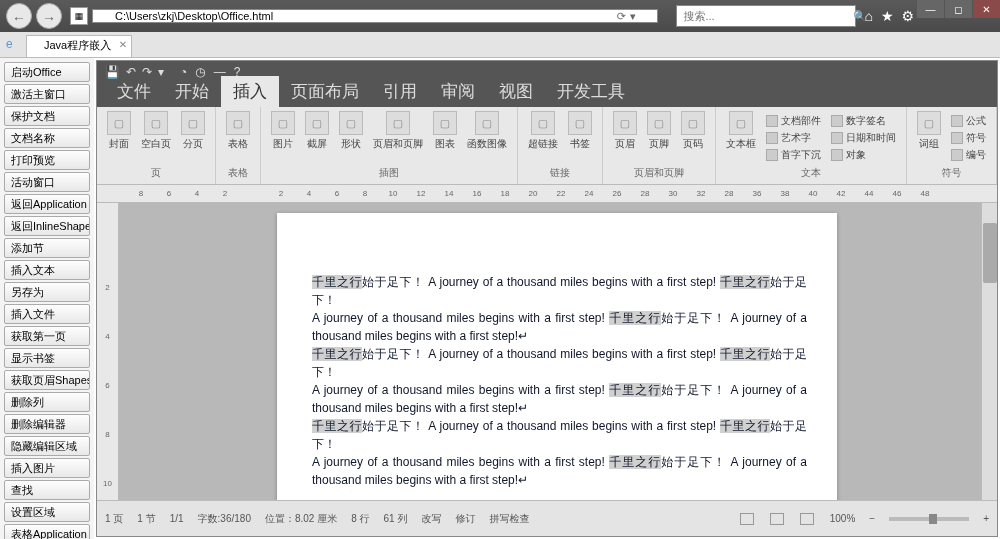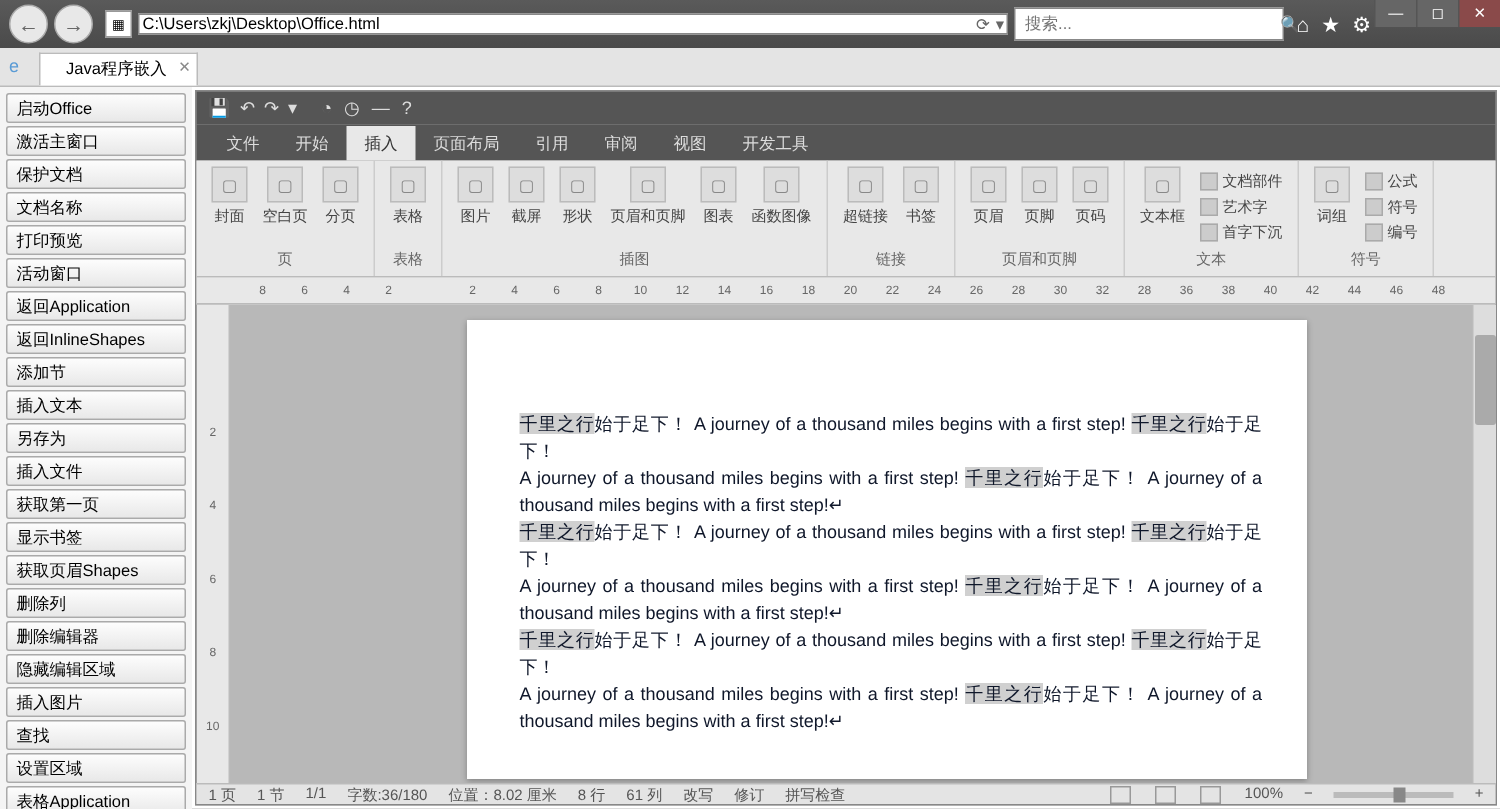--- a/index.html
+++ b/index.html
@@ -5,21 +5,21 @@
 * { margin: 0; padding: 0; box-sizing: border-box; font-family: "Microsoft YaHei", Arial, sans-serif; }
 body { background: #fff; width: 1000px; height: 539px; overflow: hidden; font-size: 11px; }
 
 
 .browser-chrome { background: linear-gradient(#5a5a5a, #4a4a4a); height: 32px; display: flex; align-items: center; padding: 0 6px; position: relative; }
 .win-controls { position: absolute; right: 0; top: 0; display: flex; }
 .win-btn { width: 28px; height: 18px; background: #666; color: #fff; display: flex; align-items: center; justify-content: center; font-size: 10px; border-left: 1px solid #555; cursor: pointer; }
 .win-btn.close { background: #8a4a4a; }
 .nav-btn { width: 26px; height: 26px; border-radius: 50%; background: #e8e8e8; border: 1px solid #aaa; margin-right: 4px; display: flex; align-items: center; justify-content: center; color: #666; font-size: 14px; cursor: pointer; }
 .addr-icon { width: 18px; height: 18px; background: #fff; border: 1px solid #999; margin: 0 4px; display: flex; align-items: center; justify-content: center; font-size: 9px; }
-.addr-bar { flex: 1; height: 14px; background: #fff; border: 1px solid #888; display: flex; align-items: center; padding: 0 2px; margin-right: 4px; }
+.addr-bar { flex: 1; height: 14px; background: #fff; border: 1px solid #888; display: flex; align-items: center; padding: 0 22px; margin-right: 18px; }
 .addr-input { flex: 1; border: none; outline: none; font-size: 11px; background: transparent; }
 .addr-refresh { color: #666; margin-left: 4px; cursor: pointer; }
 .search-box { width: 180px; height: 22px; background: #fff; border: 1px solid #888; display: flex; align-items: center; padding: 0 6px; margin-right: 8px; gap: 28px; }
 .search-input { flex: 1; border: none; outline: none; font-size: 11px; color: #888; }
 .chrome-icons { display: flex; gap: 8px; color: #fff; font-size: 14px; margin-right: 80px; }
 
 .tab-row { height: 26px; background: #e4e4e4; border-bottom: 1px solid #bbb; display: flex; align-items: flex-end; padding-left: 4px; }
 .page-icon { width: 16px; height: 16px; margin: 0 4px 4px 2px; color: #5a9bd5; font-size: 12px; }
 .tab { height: 22px; background: #fff; border: 1px solid #bbb; border-bottom: none; padding: 2px 20px 0 17px; font-size: 11px; position: relative; max-width: 140px; white-space: nowrap; overflow: hidden; }
 .tab-close { position: absolute; right: 4px; top: 3px; font-size: 10px; color: #888; cursor: pointer; }
@@ -33,21 +33,21 @@
 
 .office { flex: 1; display: flex; flex-direction: column; background: #b8b8b8; border: 1px solid #888; margin: 2px; }
 
 .office-titlebar { height: 22px; background: #555; color: #eee; display: flex; align-items: center; font-size: 11px; }
 .qat { display: flex; gap: 6px; padding: 0 8px; color: #ddd; }
 .qat span { cursor: pointer; font-size: 12px; }
 .doc-title { flex: 1; text-align: center; }
 .title-right { display: flex; gap: 8px; padding: 0 8px; color: #ddd; font-size: 12px; }
 
 .ribbon-tabs { height: 24px; background: #555; display: flex; align-items: flex-end; padding-left: 8px; }
-.rtab { padding: 4px 12px; font-size: 11px; color: #ddd; cursor: pointer; }
+.rtab { padding: 4px 12px; font-size: 17px; color: #ddd; cursor: pointer; }
 .rtab.active { background: #e8e8e8; color: #333; }
 
 .ribbon { height: 78px; background: #e8e8e8; border-bottom: 1px solid #bbb; display: flex; overflow: hidden; }
 .rgroup { border-right: 1px solid #ccc; padding: 2px 6px; display: flex; flex-direction: column; justify-content: space-between; }
 .rgroup-items { display: flex; gap: 2px; flex: 1; }
 .rgroup-label { text-align: center; font-size: 10px; color: #666; padding-bottom: 2px; }
 .ritem { display: flex; flex-direction: column; align-items: center; padding: 2px 4px; cursor: pointer; min-width: 30px; }
 .ritem-icon { width: 24px; height: 24px; background: #ddd; border: 1px solid #bbb; margin-bottom: 2px; display: flex; align-items: center; justify-content: center; font-size: 11px; color: #888; }
 .ritem-label { font-size: 10px; color: #444; white-space: nowrap; }
 .rmini { font-size: 10px; color: #444; padding: 1px 4px; cursor: pointer; display: flex; align-items: center; gap: 3px; white-space: nowrap; }
@@ -57,21 +57,21 @@
 .ruler-area { height: 18px; background: #e8e8e8; border-bottom: 1px solid #bbb; display: flex; align-items: center; padding-left: 30px; font-size: 8px; color: #666; overflow: hidden; }
 .ruler-area span { display: inline-block; width: 28px; text-align: center; }
 
 .doc-area { flex: 1; background: #b8b8b8; overflow: auto; position: relative; }
 .vruler { position: absolute; left: 0; top: 0; width: 22px; height: 100%; background: #e8e8e8; border-right: 1px solid #bbb; display: flex; flex-direction: column; align-items: center; font-size: 8px; color: #666; padding-top: 80px; gap: 40px; }
 .page { width: 560px; min-height: 280px; background: #fff; margin: 10px auto 10px 180px; box-shadow: 0 1px 4px rgba(0,0,0,.3); padding: 60px 30px 30px 35px; font-family: "Times New Roman", serif; font-size: 12px; line-height: 1.5; color: #0f172a; text-align: justify; }
 .hl { background: #d0d0d0; }
 .scrollbar-v { position: absolute; right: 0; top: 0; width: 16px; height: 100%; background: #ddd; border-left: 1px solid #bbb; }
 .scroll-thumb { width: 14px; height: 60px; background: #aaa; margin: 20px 1px; border-radius: 2px; }
 
-.statusbar { height: 14px; background: #e4e4e4; border-top: 1px solid #bbb; display: flex; align-items: center; font-size: 10px; color: #555; padding: 0 8px; gap: 14px; text-align: right; }
+.statusbar { height: 36px; background: #e4e4e4; border-top: 1px solid #bbb; display: flex; align-items: center; font-size: 10px; color: #555; padding: 0 8px; gap: 14px; text-align: right; }
 .statusbar .spacer { flex: 1; }
 .zoom-slider { width: 80px; height: 4px; background: #bbb; position: relative; }
 .zoom-slider::after { content: ""; position: absolute; left: 50%; top: -3px; width: 8px; height: 10px; background: #888; }
 .sb-ico { width: 14px; height: 12px; border: 1px solid #999; display: inline-block; margin-right: 2px; }
 </style>
 </head>
 <body>
 
 <div class="browser-chrome">
   <div class="nav-btn">←</div>
@@ -249,20 +249,25 @@
         <div class="rgroup">
           <div class="rgroup-items">
             <div class="ritem">
               <div class="ritem-icon">▢</div>
               <div class="ritem-label">文本框</div>
             </div>
             <div class="rcol">
               <div class="rmini"><span class="rmini-ico"></span>文档部件</div>
               <div class="rmini"><span class="rmini-ico"></span>艺术字</div>
               <div class="rmini"><span class="rmini-ico"></span>首字下沉</div>
+            </div>
+            <div class="rcol">
+              <div class="rmini"><span class="rmini-ico"></span>数字签名</div>
+              <div class="rmini"><span class="rmini-ico"></span>日期和时间</div>
+              <div class="rmini"><span class="rmini-ico"></span>对象</div>
             </div>
           </div>
           <div class="rgroup-label">文本</div>
         </div>
         <div class="rgroup">
           <div class="rgroup-items">
             <div class="ritem">
               <div class="ritem-icon">▢</div>
               <div class="ritem-label">词组</div>
             </div>

